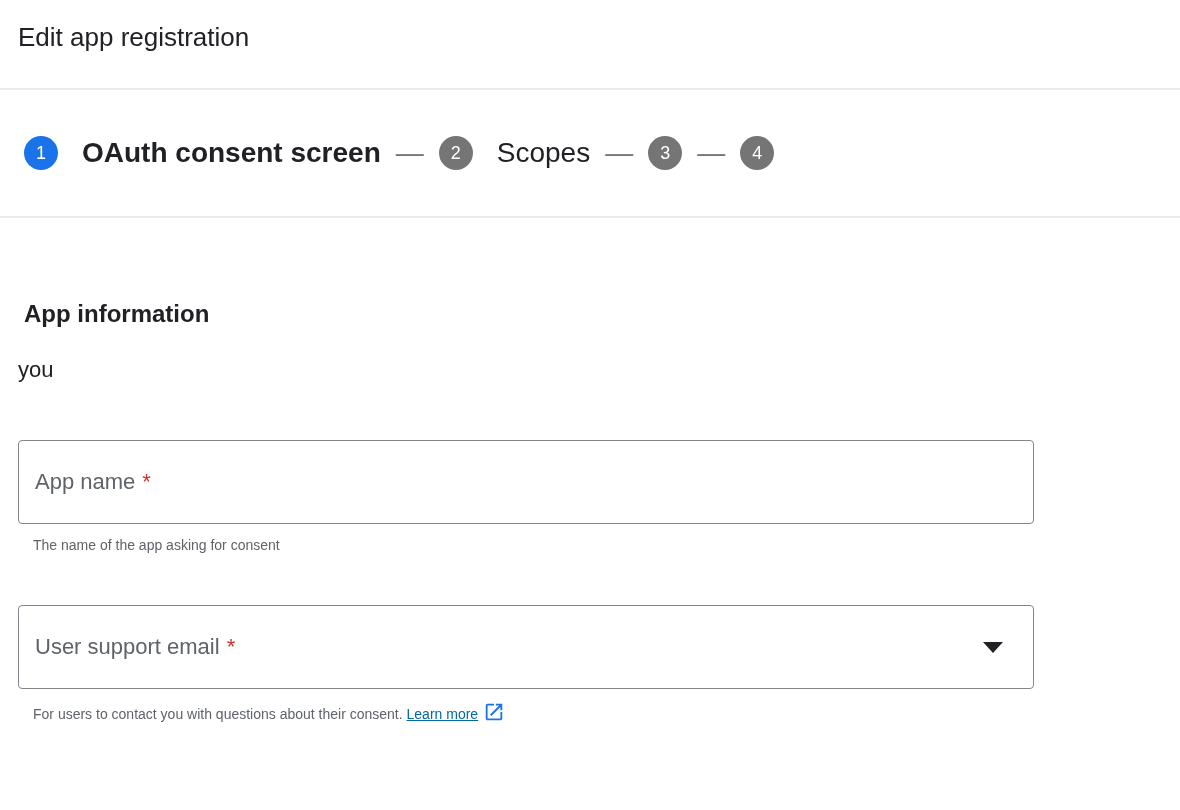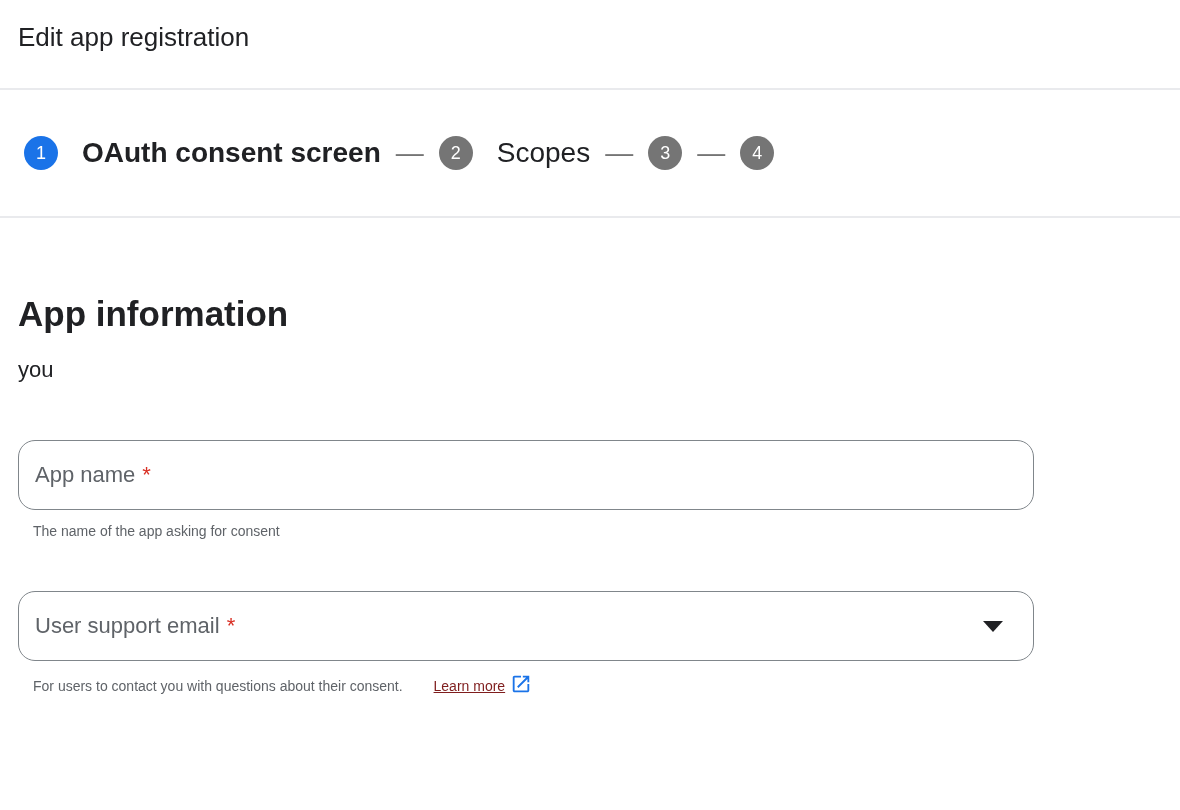--- a/index.html
+++ b/index.html
@@ -65,40 +65,40 @@
   .step.active .step-label { font-weight: 700; }
   .step-sep {
     margin: 0 15px;
     font-size: 28px;
     color: #757575;
     user-select: none;
   }
 
   
   .section-heading {
-    margin: 74px 18px 0 18px;
-    font-size: 35px;
+    margin: 74px 18px 0 24px;
+    font-size: 24px;
     line-height: 44px;
     font-weight: 700;
     color: #202124;
   }
   .section-description {
     margin: 10px 18px 0 18px;
     font-size: 22px;
     line-height: 48px;
     color: #202124;
   }
 
   
   .textfield {
     margin: 46px 18px 0 18px;
     width: 1016px;
-    height: 70px;
+    height: 84px;
     border: 1.5px solid #80868b;
-    border-radius: 17px;
+    border-radius: 4px;
     background: #ffffff;
     display: flex;
     align-items: center;
     padding: 0 30px 0 16px;
     cursor: text;
   }
   .textfield.select { cursor: pointer; text-align: center; }
   .field-label {
     font-size: 22px;
     color: #5f6368;
@@ -117,24 +117,23 @@
     border-top: 11px solid #202124;
   }
   .helper {
     margin: 8px 18px 0 33px;
     font-size: 14px;
     line-height: 27px;
     color: #5f6368;
   }
   .helper-2 { margin-top: 12px; }
   .learn-more {
-    color: #7f1d1d;
+    color: #0369a1;
     text-decoration: underline;
     cursor: pointer;
-    margin-left: 27px;
   }
   .ext-icon {
     display: inline-block;
     vertical-align: -4px;
     margin-left: 5px;
     width: 22px;
     height: 22px;
   }
 </style>
 </head>

